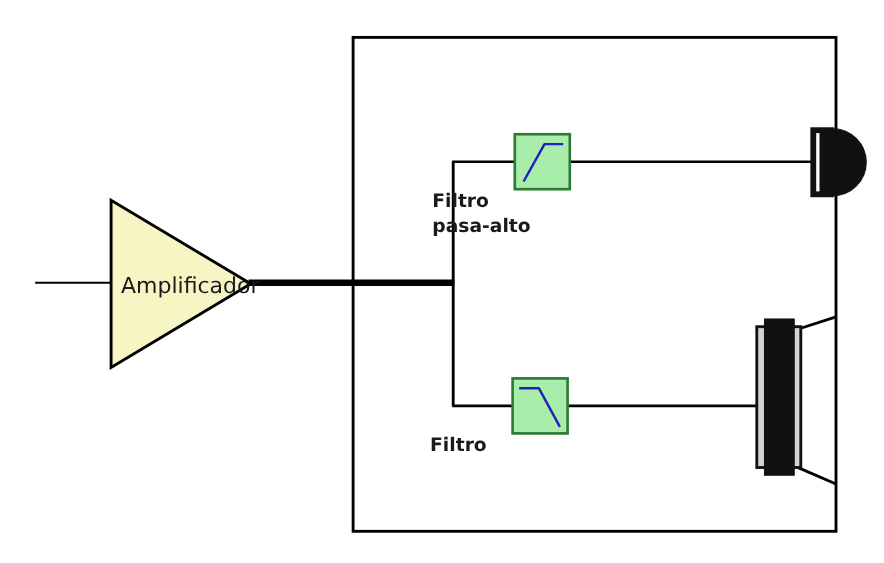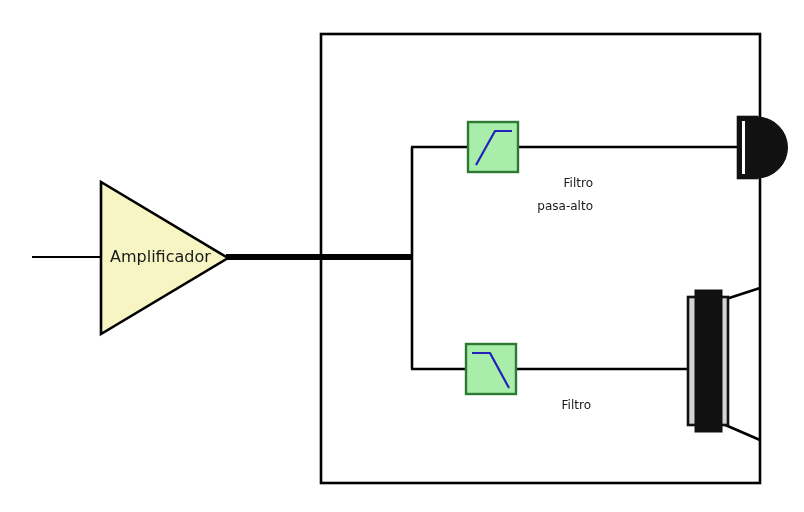--- a/index.html
+++ b/index.html
@@ -12,31 +12,32 @@
   }
   #canvas {
     position: relative;
     width: 804px;
     height: 512px;
     background: #ffffff;
     overflow: hidden;
   }
   .lbl {
     position: absolute;
-    text-align: right;
+    text-align: left;
     color: #1a1a1a;
-    font-size: 12px;
+    font-size: 17px;
     line-height: 23px;
     white-space: pre;
     font-family: "DejaVu Sans", "Liberation Sans", sans-serif;
+    font-weight: bold;
   }
   .amp-label {
     position: absolute;
     color: #1a1a1a;
-    font-size: 16px;
+    font-size: 20px;
     white-space: nowrap;
     font-family: "DejaVu Sans", "Liberation Sans", sans-serif;
   }
   svg { position: absolute; left: 0; top: 0; }
 </style>
 </head>
 <body>
 
 <div id="canvas">
 

